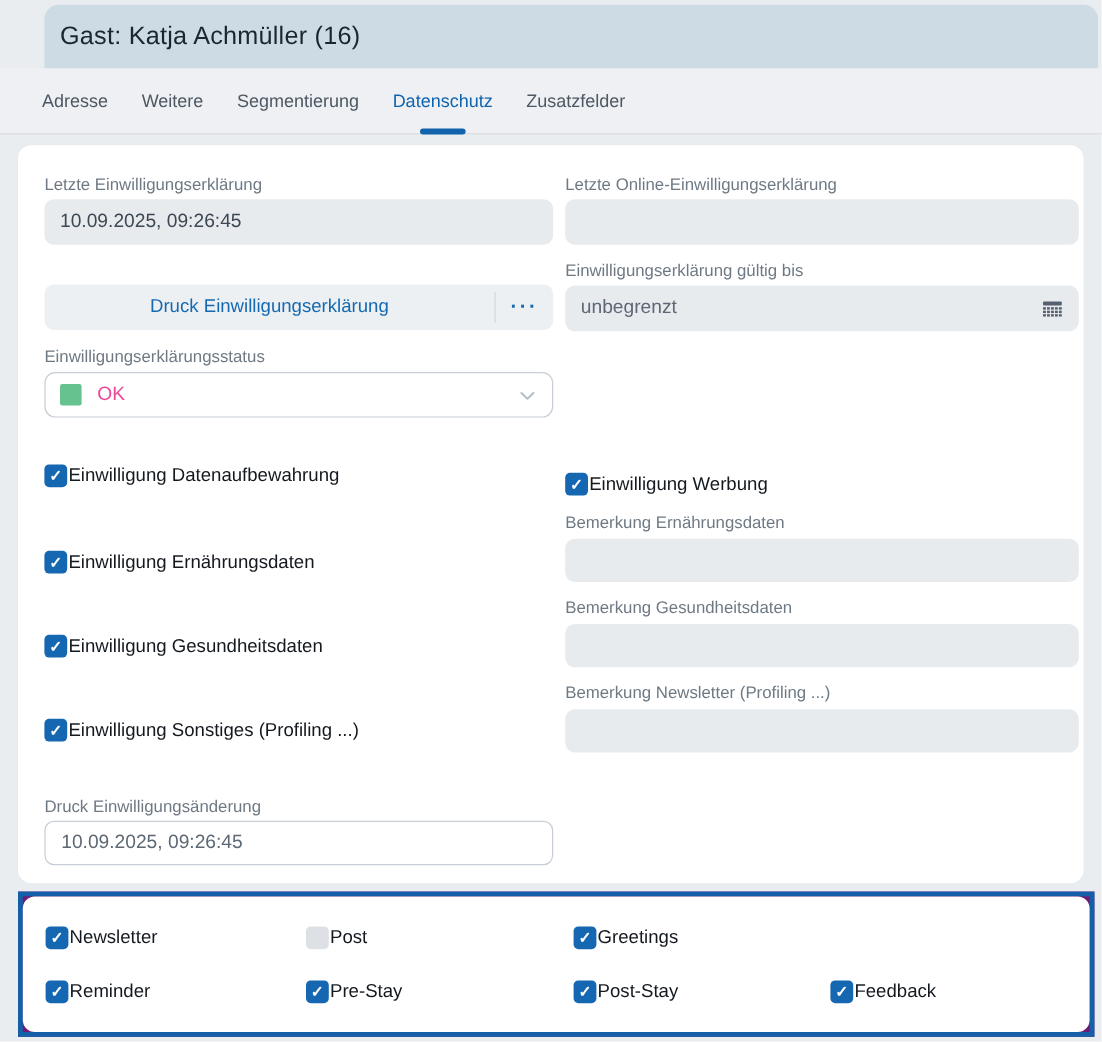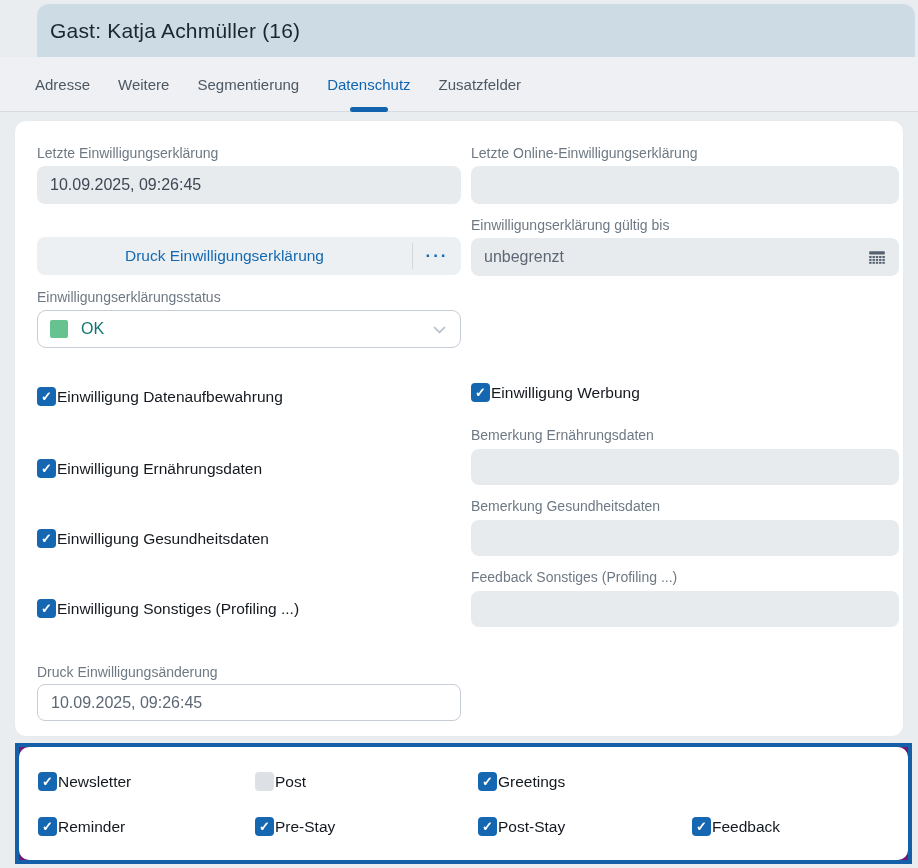--- a/index.html
+++ b/index.html
@@ -68,21 +68,21 @@
     width:48px; display:flex; align-items:center; justify-content:center;
     color:#1569b0; font-size:17px; font-weight:700; letter-spacing:2px; cursor:pointer;
   }
 
   
   .dropdown {
     display:flex; align-items:center; gap:13px; padding:0 12px;
     background:#fff; border:1px solid #c7cdd5; border-radius:9px; height:38px; cursor:pointer;
   }
   .status-swatch { width:18px; height:18px; border-radius:2px; flex:none; }
-  .dropdown-value { font-size:16px; color:#0f766e; flex:1; }
+  .dropdown-value { font-size:16px; color:#ec4899; flex:1; }
 
   
   .checkbox-item { display:flex; align-items:center; gap:1px; cursor:pointer; }
   .checkbox-item .cb-label { font-size:15.5px; color:#14191f; }
   .cb {
     width:19px; height:19px; border-radius:4px; flex:none;
     background:#dde1e6; display:flex; align-items:center; justify-content:center;
   }
   .cb.checked { background:#1467b0; }
   .cb.checked::after { content:'✓'; color:#fff; font-size:13px; font-weight:700; line-height:1; }
@@ -183,36 +183,36 @@
     </div>
     <div class="abs col-l checkbox-item" style="top:408px">
       <span class="cb checked"></span>
       <span class="cb-label">Einwilligung Gesundheitsdaten</span>
     </div>
     <div class="abs col-l checkbox-item" style="top:478px">
       <span class="cb checked"></span>
       <span class="cb-label">Einwilligung Sonstiges (Profiling ...)</span>
     </div>
 
-    <div class="abs col-r checkbox-item" style="top:262px">
+    <div class="abs col-r checkbox-item" style="top:273px">
       <span class="cb checked"></span>
       <span class="cb-label">Einwilligung Werbung</span>
     </div>
 
     <div class="abs col-r label" style="top:304px">Bemerkung Ernährungsdaten</div>
     <div class="abs col-r input" style="top:328px;height:36px">
       <span></span>
     </div>
 
     <div class="abs col-r label" style="top:375px">Bemerkung Gesundheitsdaten</div>
     <div class="abs col-r input" style="top:399px;height:36px">
       <span></span>
     </div>
 
-    <div class="abs col-r label" style="top:446px">Feedback Sonstiges (Profiling ...)</div>
+    <div class="abs col-r label" style="top:446px">Bemerkung Newsletter (Profiling ...)</div>
     <div class="abs col-r input" style="top:470px;height:36px">
       <span></span>
     </div>
 
     <div class="abs col-l label" style="top:541px">Druck Einwilligungsänderung</div>
     <div class="abs col-l input outlined" style="top:563px">
       <span>10.09.2025, 09:26:45</span>
     </div>
 
   </div>

